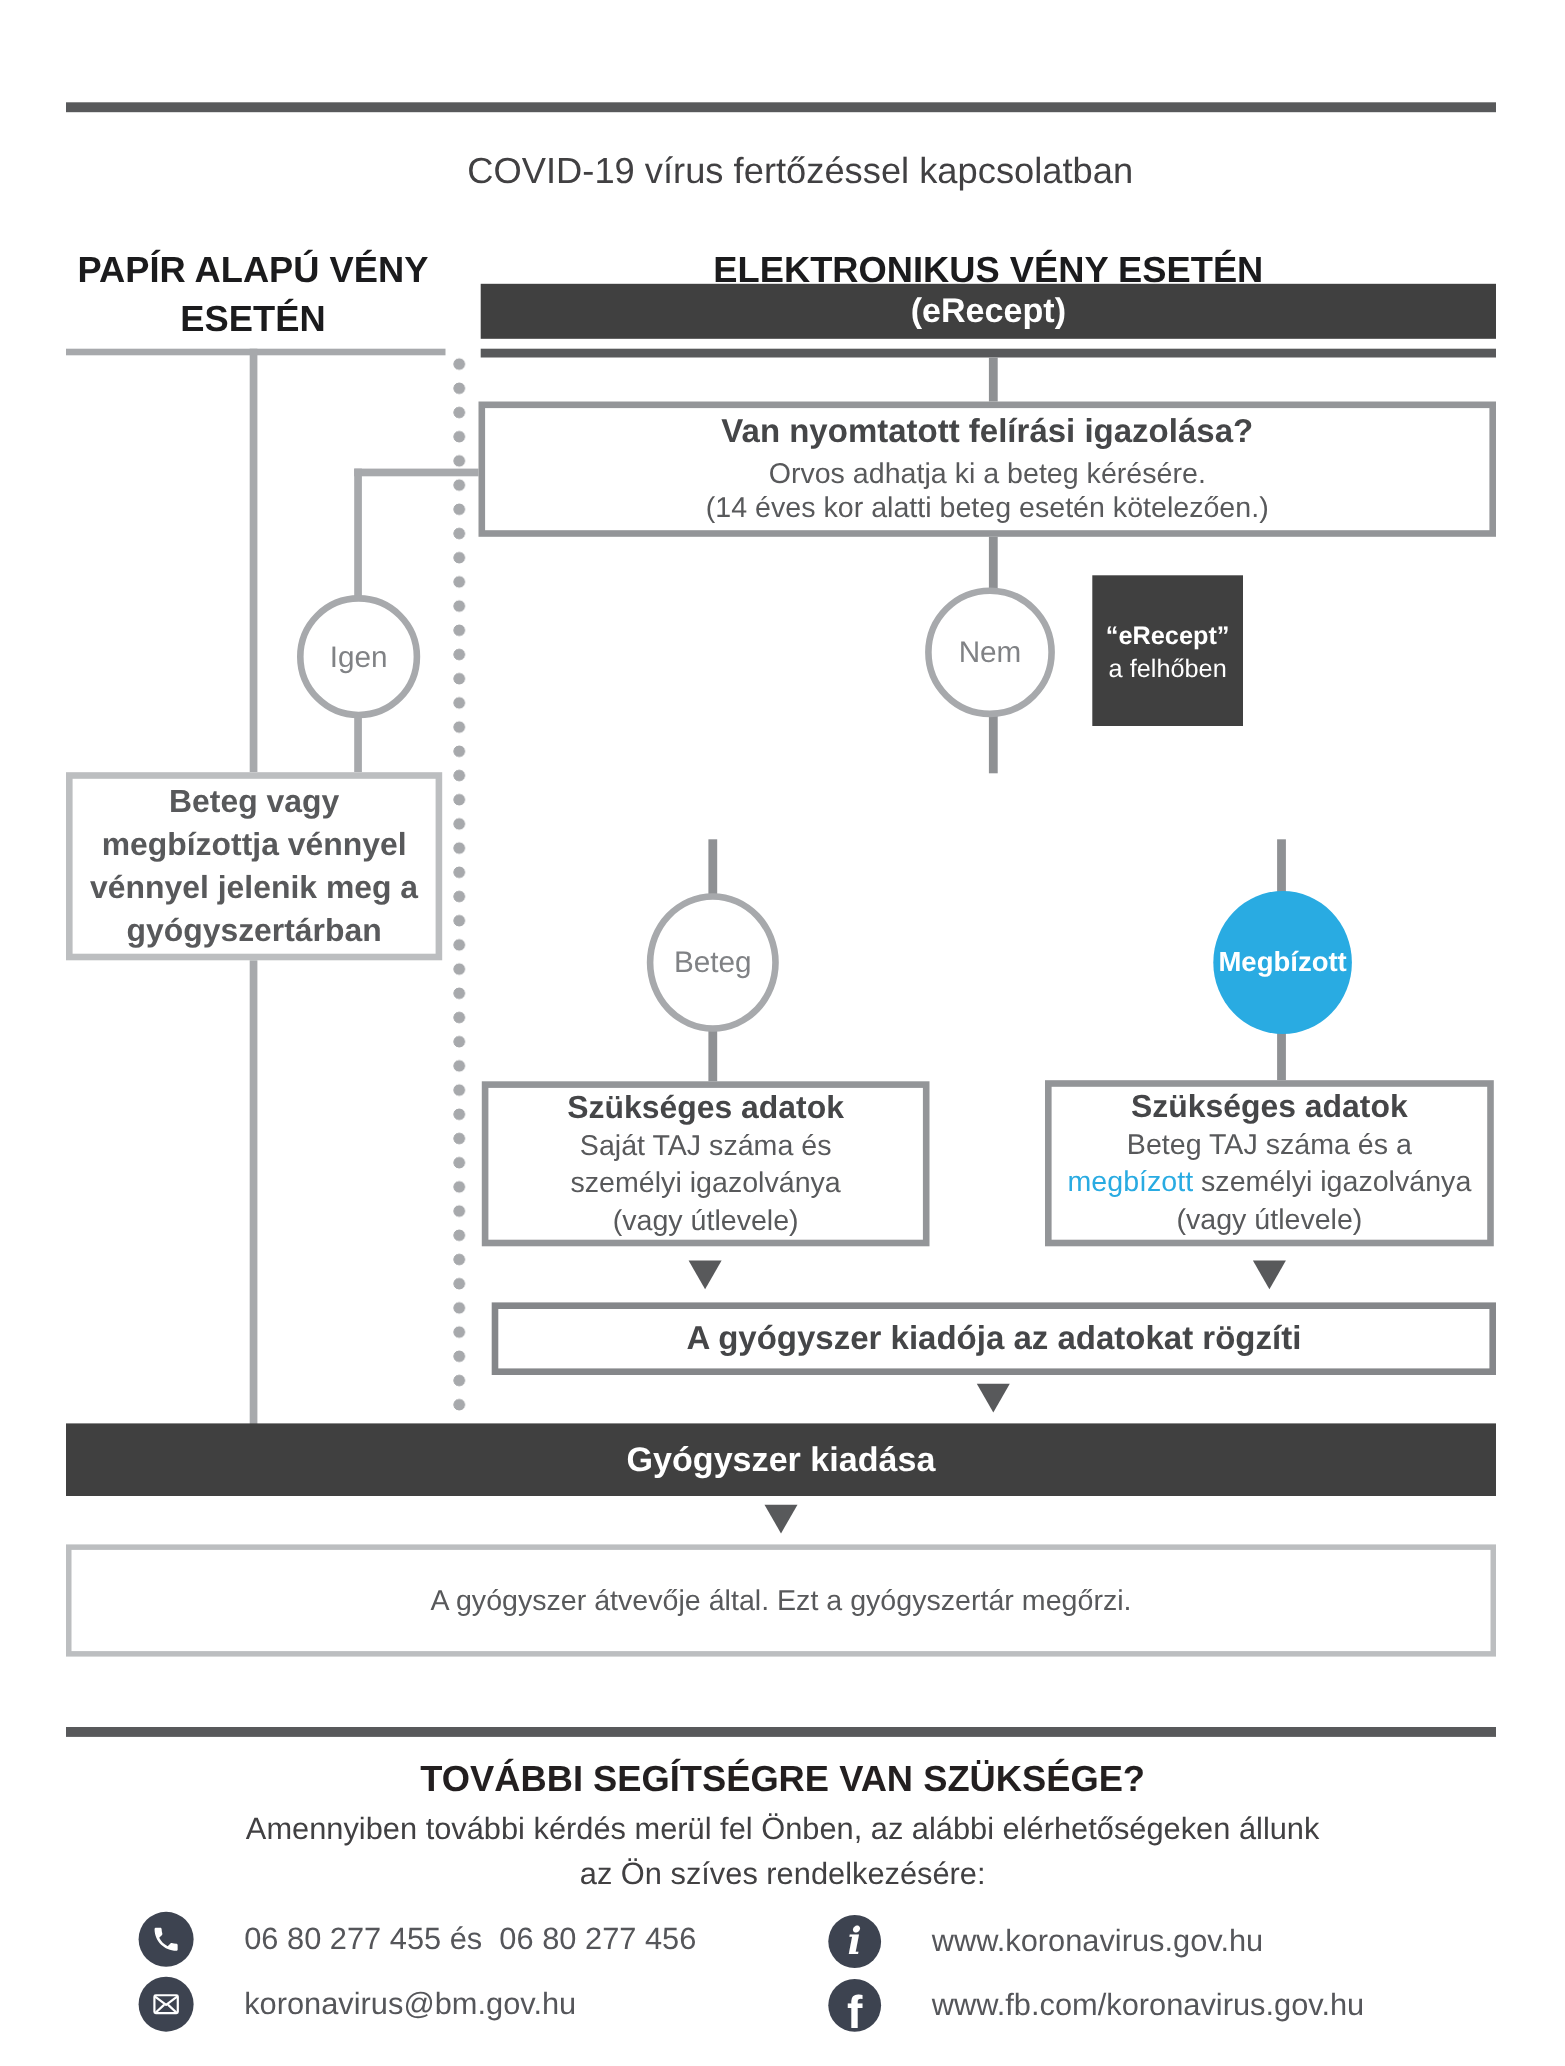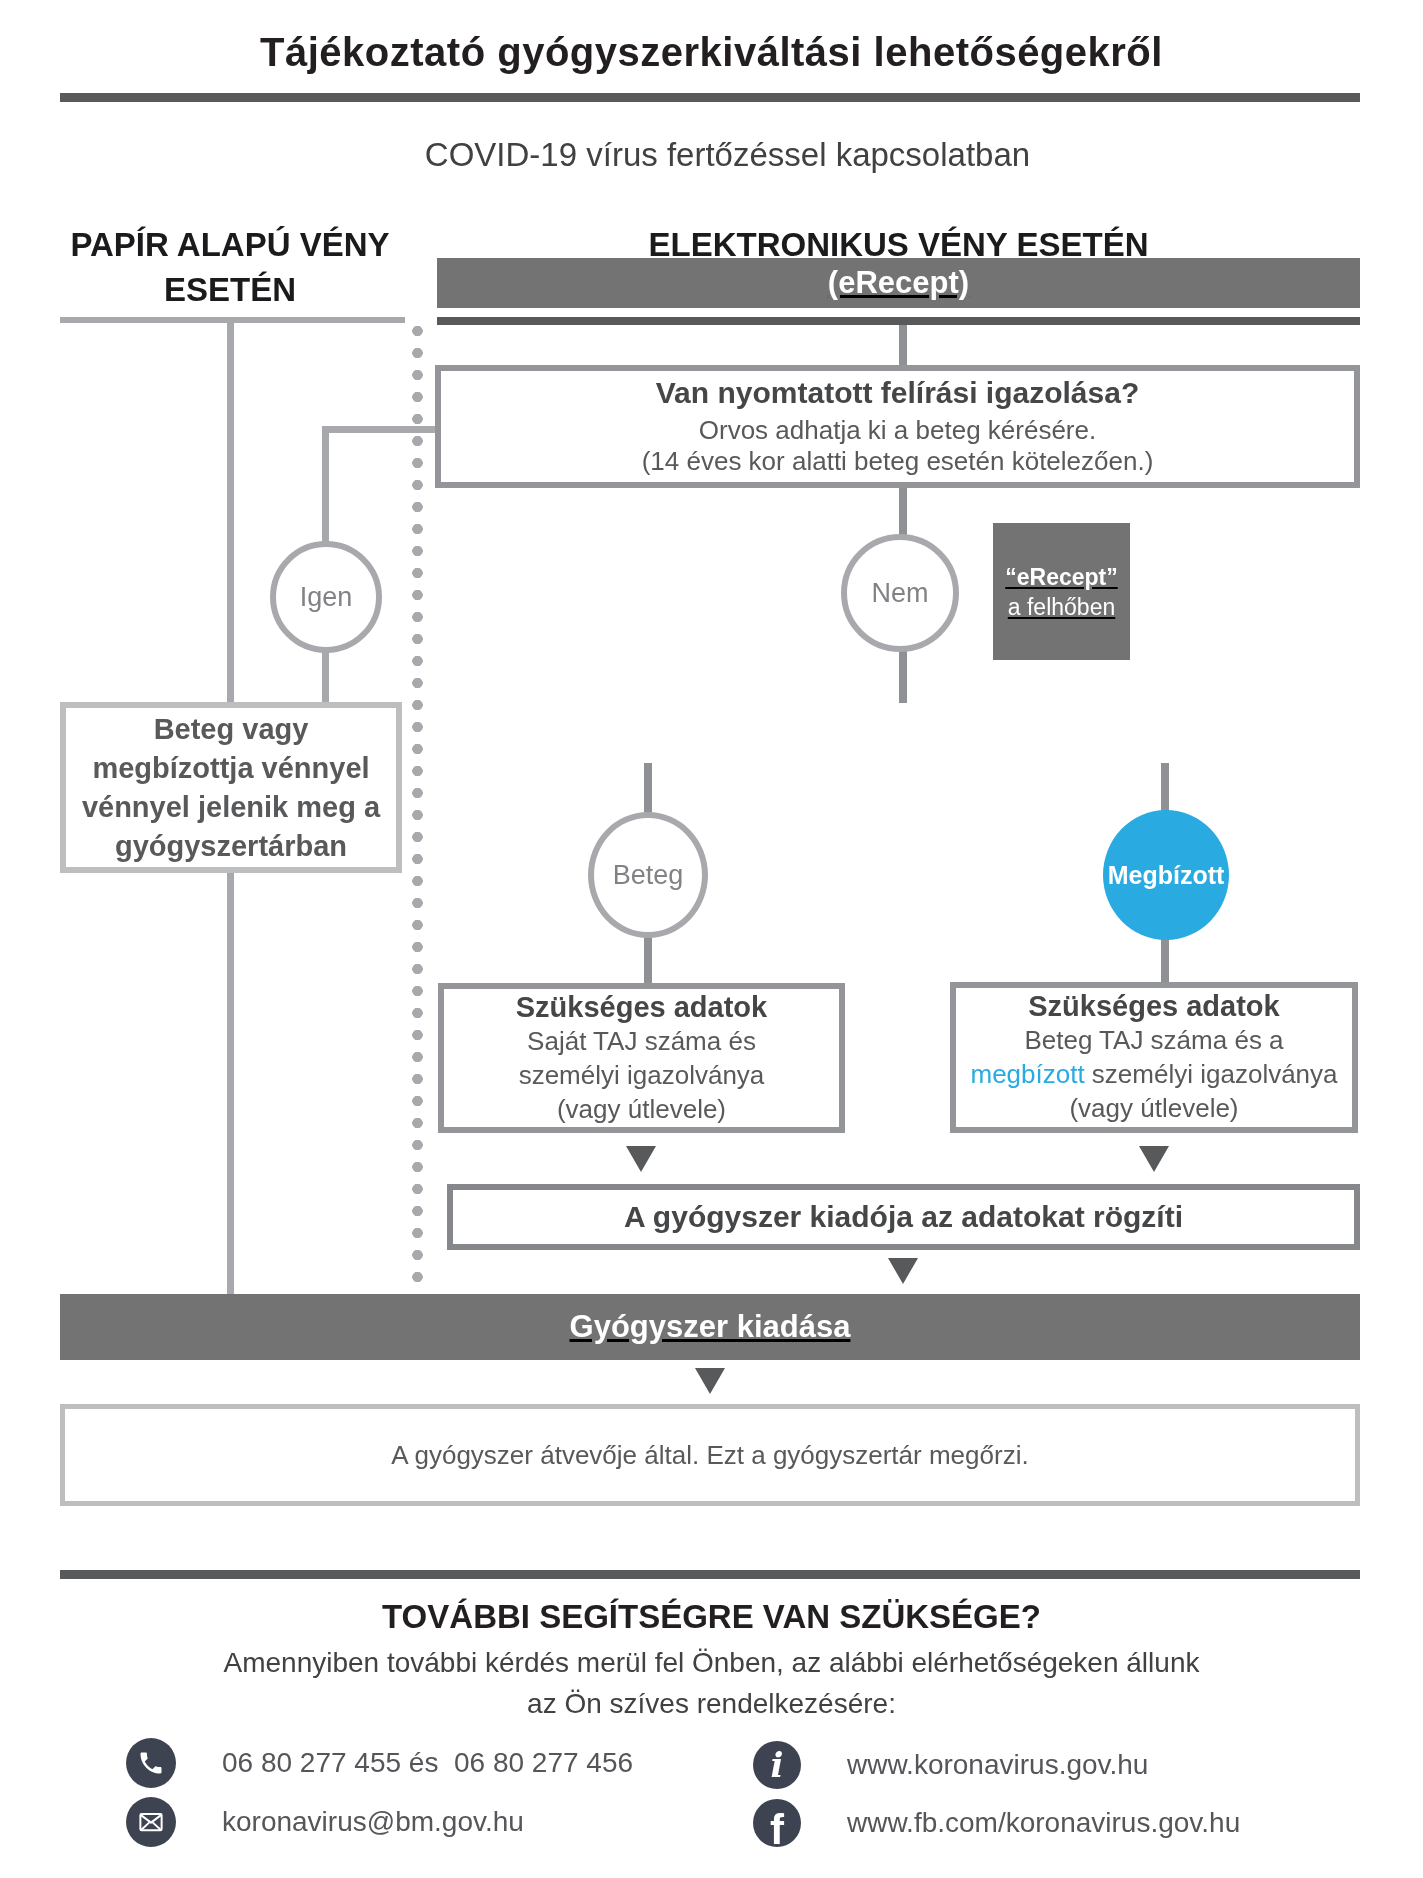--- a/index.html
+++ b/index.html
@@ -15,21 +15,21 @@
   .node{position:absolute;background:#fff;display:flex;justify-content:center;align-items:center;
         border-radius:50%;box-sizing:border-box;}
   .node-label{font-size:27px;color:#808285;}
   .arrow-down{position:absolute;width:0;height:0;border-left:15px solid transparent;
               border-right:15px solid transparent;border-top:26px solid #58595b;}
   .dotted{position:absolute;background-image:radial-gradient(circle,#a7a9ac 5px,transparent 5.5px);
           background-size:11px 22px;background-repeat:repeat-y;background-position:center top;}
   .title{left:0;width:1423px;top:30px;font-size:40px;font-weight:bold;color:#231f20;letter-spacing:.5px;}
   .subtitle{left:16px;width:1423px;top:136px;font-size:33px;color:#414042;}
   .col-heading{font-size:33px;font-weight:bold;color:#1b1b1d;line-height:45px;}
-  .banner{position:absolute;background:#737373;display:flex;justify-content:center;align-items:center;text-decoration:underline;}
+  .banner{position:absolute;background:#404040;display:flex;justify-content:center;align-items:center;}
   .banner-label{color:#ffffff;font-weight:bold;font-size:31px;}
   .box-title{font-size:30px;font-weight:bold;color:#454648;}
   .box-body{font-size:26px;color:#58595b;line-height:31px;}
   .databox-body{font-size:26px;color:#58595b;line-height:34px;}
   .highlight{color:#29abe2;}
   .papertext{font-size:29px;line-height:39px;font-weight:600;color:#58595b;}
   .footer-heading{left:0;width:1423px;top:1598px;font-size:33px;font-weight:bold;color:#231f20;}
   .footer-intro{left:0;width:1423px;top:1642px;font-size:28px;line-height:41px;color:#414042;}
   .contact{position:absolute;display:flex;align-items:center;gap:12px;}
   .contact-label{font-size:28px;color:#55565a;margin-left:34px;white-space:pre;}
@@ -40,21 +40,20 @@
   .info-glyph{font-family:"DejaVu Serif",serif;font-style:italic;font-weight:bold;
               color:#fff;font-size:34px;line-height:1;}
   .fb-glyph{font-family:"Liberation Sans",sans-serif;font-weight:bold;color:#fff;
             font-size:42px;line-height:1;transform:translateY(7px);}
 </style>
 </head>
 <body>
 
 <div class="page">
 
-  <div class="abs center-text title">Tájékoztató gyógyszerkiváltási lehetőségekről</div>
   <div class="rule" style="left:60px;top:93px;width:1300px;height:9px;"></div>
   <div class="abs center-text subtitle">COVID-19 vírus fertőzéssel kapcsolatban</div>
 
   <div class="abs center-text col-heading" style="left:30px;top:222px;width:400px;">
     <div>PAPÍR ALAPÚ VÉNY</div>
     <div>ESETÉN</div>
   </div>
   <div class="abs center-text col-heading" style="left:437px;top:222px;width:923px;">ELEKTRONIKUS VÉNY ESETÉN</div>
 
   <div class="banner" style="left:437px;top:258px;width:923px;height:50px;">

